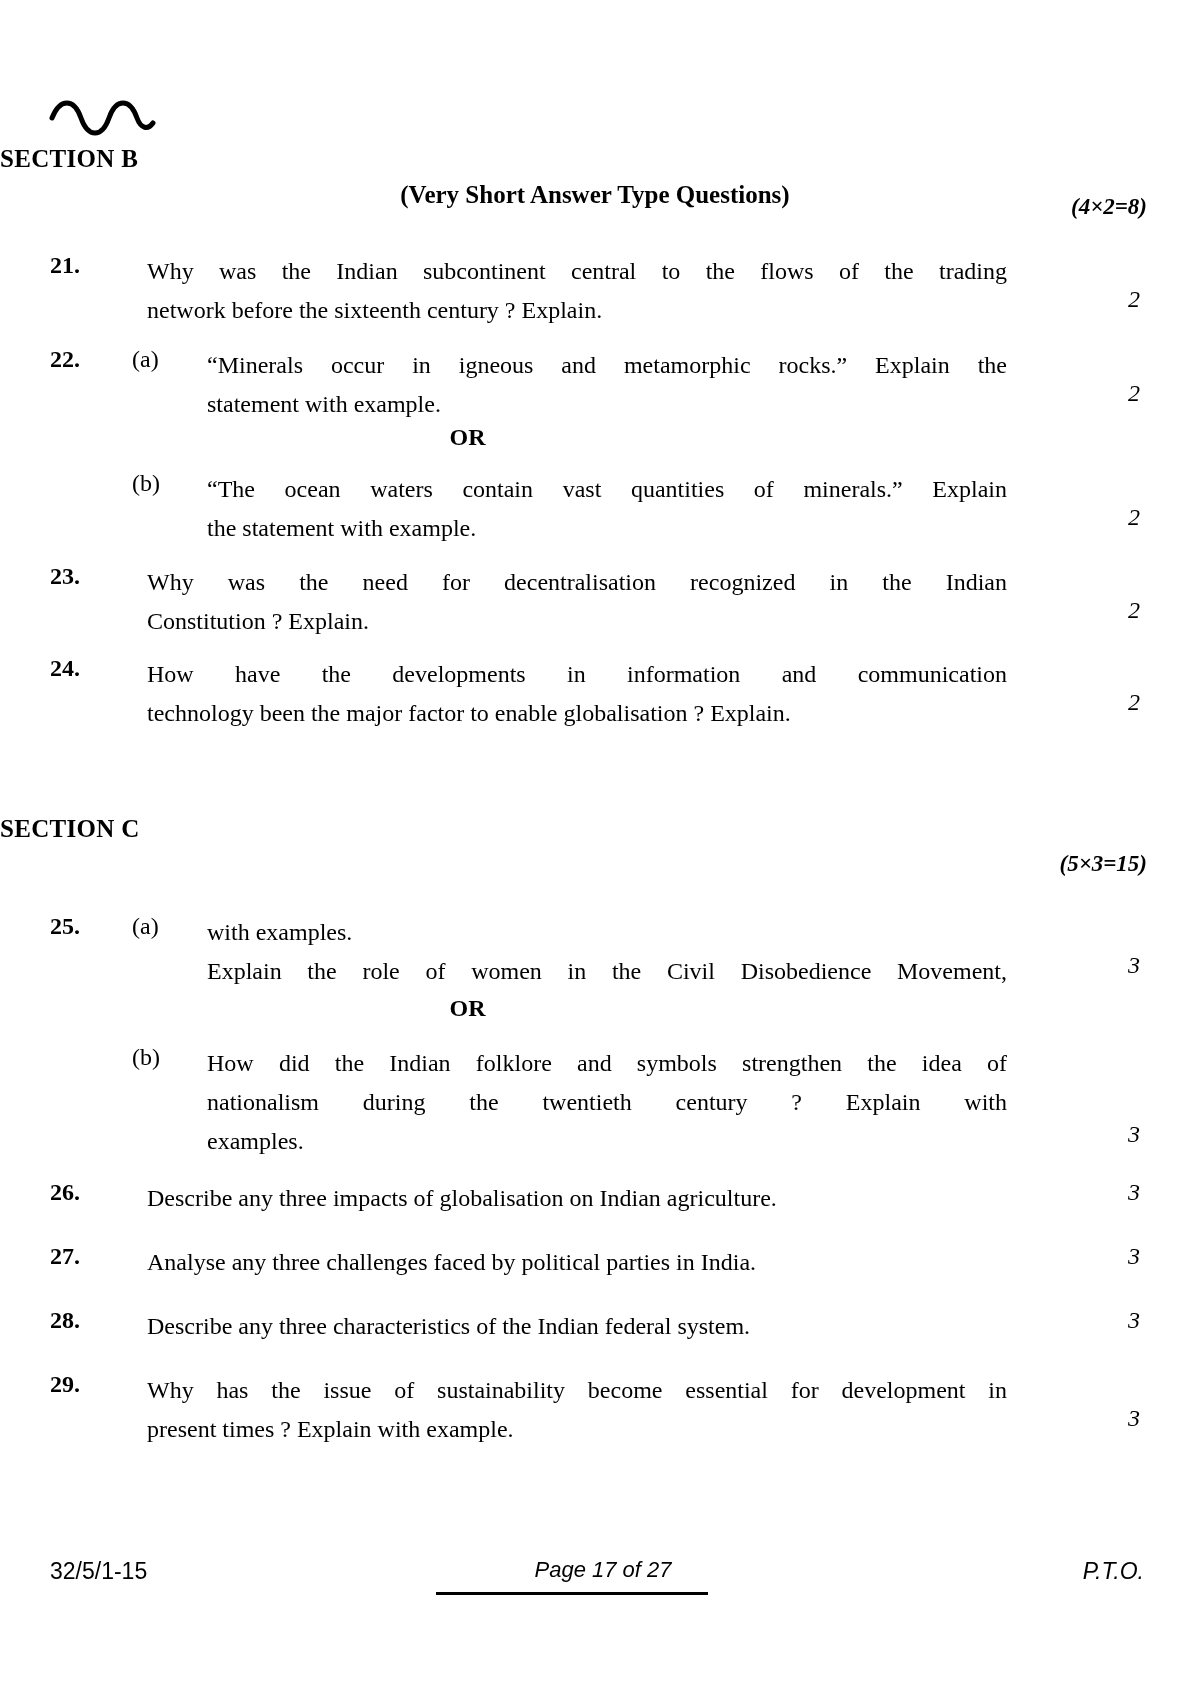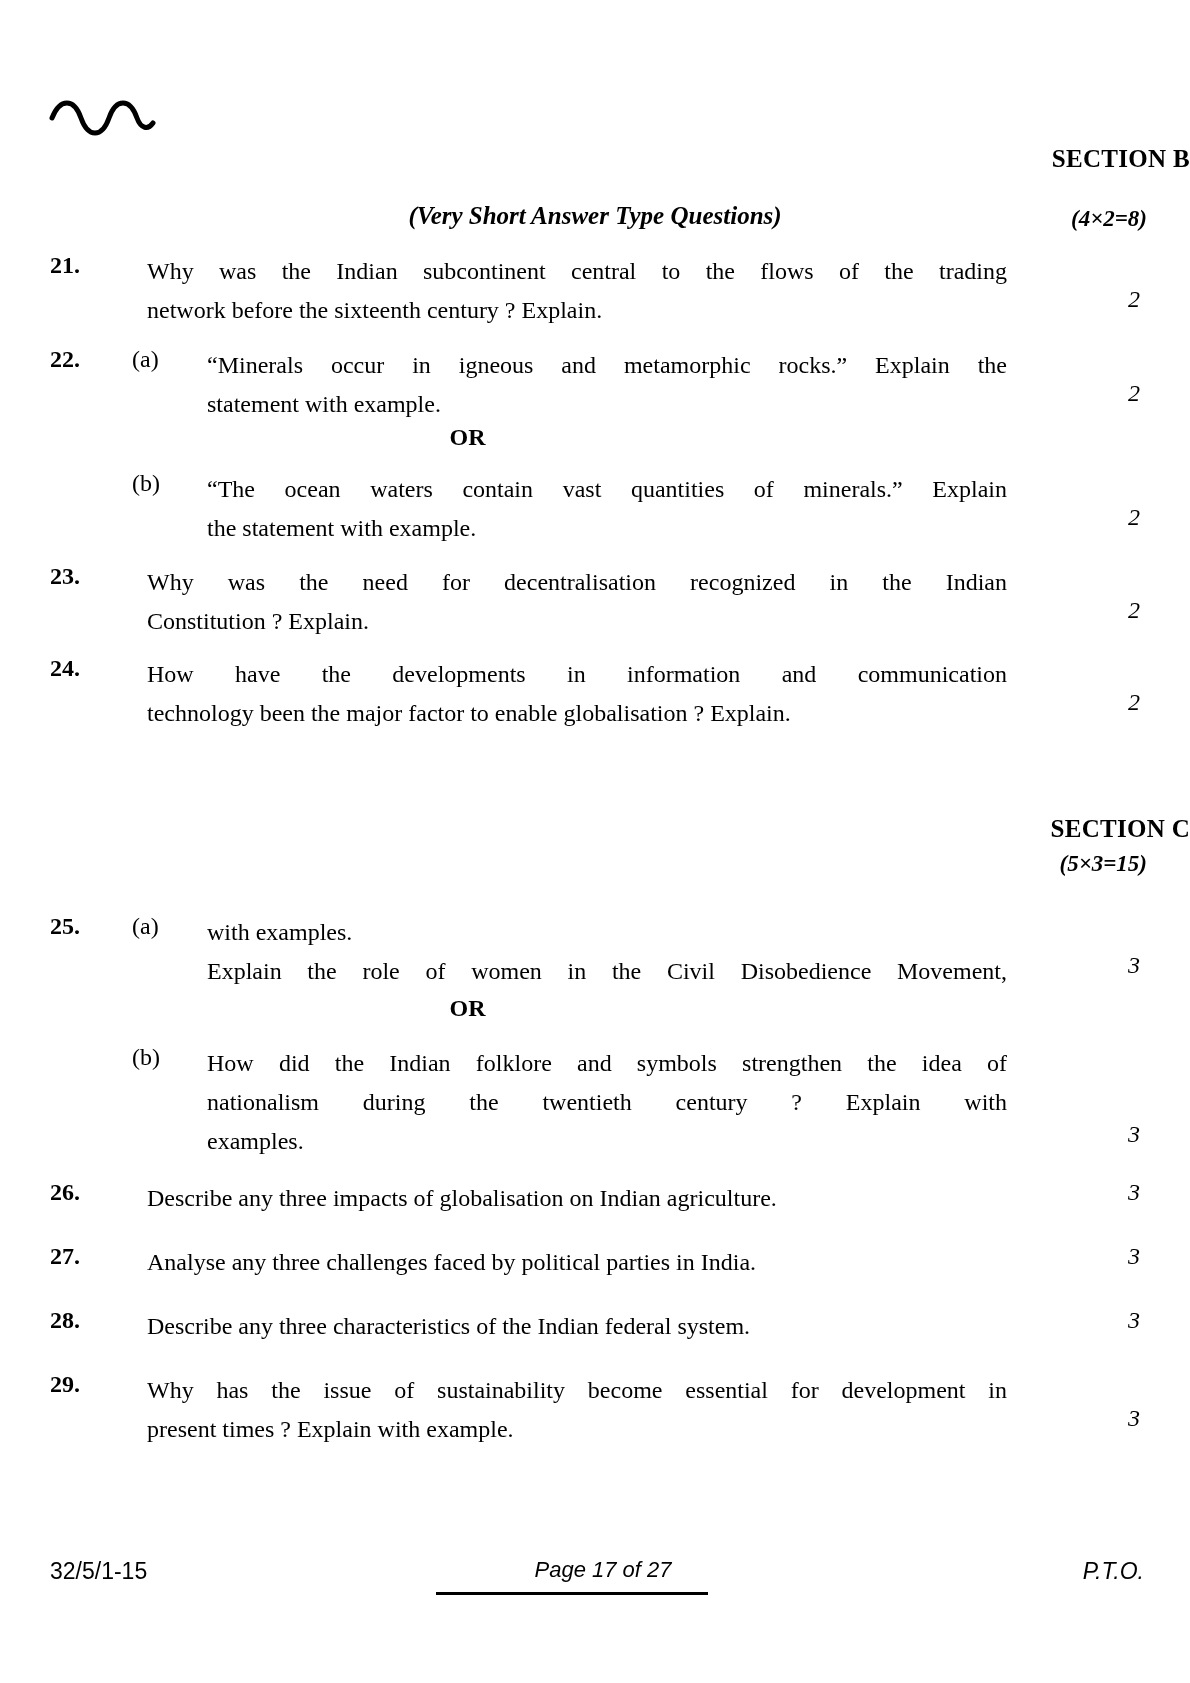--- a/index.html
+++ b/index.html
@@ -30,21 +30,21 @@
     top: 92px;
     width: 110px;
     height: 48px;
   }
 
   
   .section-head {
     position: absolute;
     left: 0;
     width: 1190px;
-    text-align: right;
+    text-align: left;
     font-weight: bold;
     font-size: 25px;
     letter-spacing: 0.3px;
   }
   .section-sub {
     position: absolute;
     left: 0;
     width: 1190px;
     text-align: center;
     font-weight: bold;
@@ -173,22 +173,22 @@
 
 <div class="page">
 
   <div class="squiggle">
     <svg width="110" height="48" viewBox="0 0 110 48" xmlns="http://www.w3.org/2000/svg">
       <path d="M4 26 C 12 6, 26 6, 33 26 C 40 46, 54 46, 61 26 C 68 6, 82 6, 89 26 C 93 37, 100 38, 105 31" fill="none" stroke="#000000" stroke-width="5" stroke-linecap="round"></path>
     </svg>
   </div>
 
   <div class="section-head" style="top:145px;">SECTION B</div>
-  <div class="section-sub" style="top:202px;font-style:italic;">(Very Short Answer Type Questions)</div>
-  <div class="section-marks" style="top:194px;margin-top:12px;">(4×2=8)</div>
+  <div class="section-sub" style="top:181px;">(Very Short Answer Type Questions)</div>
+  <div class="section-marks" style="top:194px;">(4×2=8)</div>
 
   <div class="q" style="top:252px;">
     <div class="qnum">21.</div>
     <div class="qbody">
       <span class="line just">Why was the Indian subcontinent central to the flows of the trading</span>
       <span class="line left">network before the sixteenth century ? Explain.</span>
     </div>
   </div>
   <div class="marks" style="top:286px;">2</div>
 

